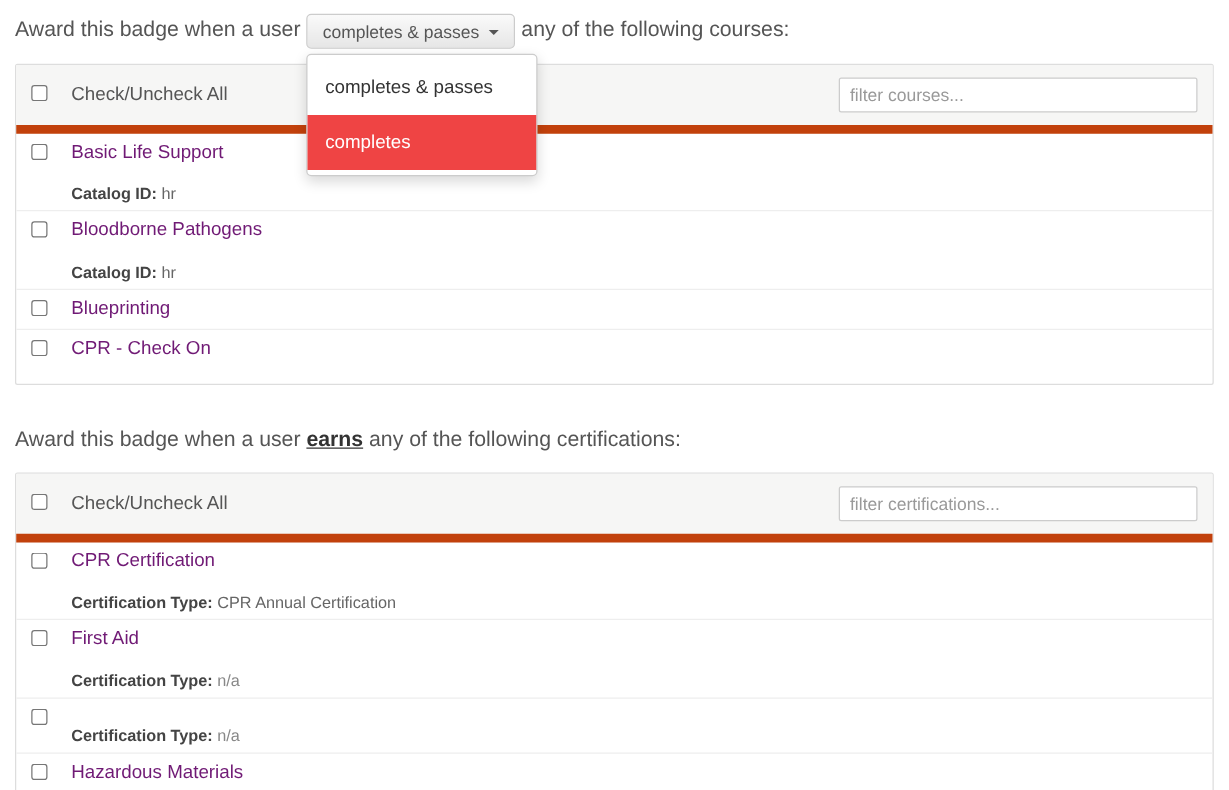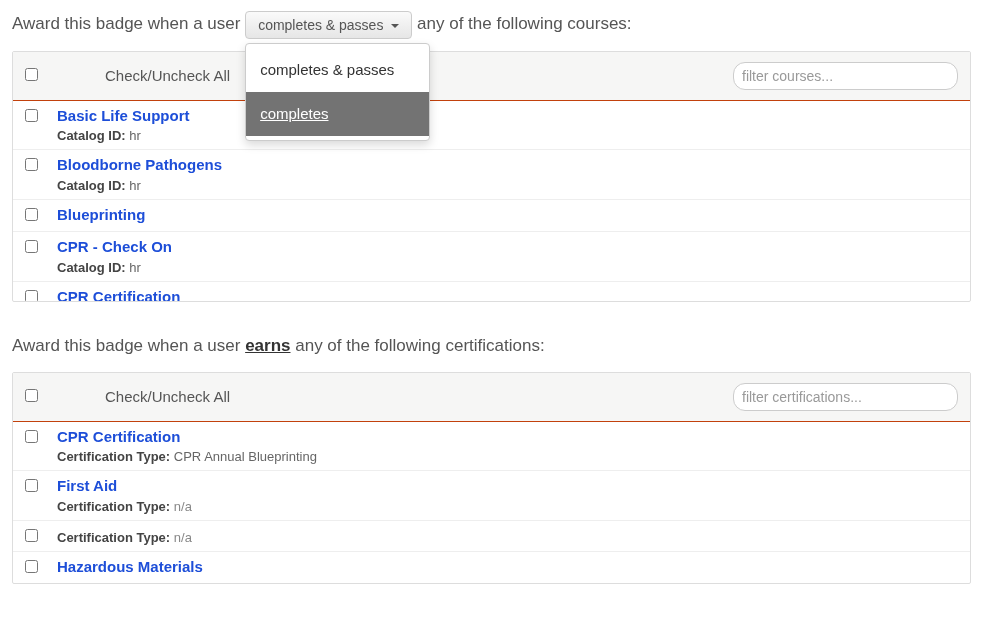--- a/index.html
+++ b/index.html
@@ -57,64 +57,62 @@
     padding: 4px 0;
   }
   .dd-item {
     padding: 6px 14px;
     font-size: 15px;
     color: #333;
     cursor: pointer;
     white-space: nowrap;
   }
   .dd-item.selected {
-    background: #737373;
+    background: #ef4444;
     color: #fff;
-    text-decoration: underline;
   }
   .panel {
     border: 1px solid #ddd;
     border-radius: 2px;
     margin-bottom: 28px;
   }
   .panel-head {
     background: #f6f6f5;
-    border-bottom: 1px solid #c2410c;
+    border-bottom: 7px solid #c2410c;
     padding: 10px 12px;
     display: flex;
     align-items: center;
-    gap: 48px;
   }
   .chk-col { width: 32px; flex: 0 0 32px; }
   .head-label { flex: 1; color: #555; font-size: 15px; }
   .filter-input {
-    width: 225px;
+    width: 287px;
     border: 1px solid #ccc;
     background: #fff;
     padding: 5px 8px;
     font-size: 14px;
     color: #999;
-    border-radius: 12px;
+    border-radius: 2px;
   }
   .filter-input::placeholder { color: #999; }
   .list {
     max-height: 200px;
     overflow: hidden;
   }
   .row {
     display: flex;
     align-items: flex-start;
     padding: 6px 12px;
     border-bottom: 1px solid #eee;
   }
   .row:last-child { border-bottom: none; }
   .row .chk-col { padding-top: 2px; }
   .row-body { flex: 1; }
-  .row-title { font-size: 15px; color: #1d4ed8; line-height: 1.25; font-weight: bold; }
-  .row-sub { font-size: 13px; color: #666; margin-top: 3px; }
+  .row-title { font-size: 15px; color: #701a75; line-height: 1.25; }
+  .row-sub { font-size: 13px; color: #666; margin-top: 16px; }
   .row-sub .lbl { font-weight: bold; color: #444; }
   .row-sub .val { font-style: normal; color: #666; }
   .row-sub .val-it { color: #888; }
   input[type=checkbox] {
     width: 13px; height: 13px;
     cursor: pointer;
   }
   .scroll-overflow .row:last-child { padding-bottom: 2px; }
 </style>
 </head>
@@ -190,21 +188,21 @@
     <div class="chk-col"><input type="checkbox" style=""></div>
     <div class="head-label">Check/Uncheck All</div>
     <input class="filter-input" type="text" placeholder="filter certifications..." style="">
   </div>
   <div class="list">
 
   <div class="row">
         <div class="chk-col"><input type="checkbox" style=""></div>
         <div class="row-body">
           <div class="row-title">CPR Certification</div>
-          <div class="row-sub"><span class="lbl">Certification Type:</span> <span class="val">CPR Annual Blueprinting</span></div>
+          <div class="row-sub"><span class="lbl">Certification Type:</span> <span class="val">CPR Annual Certification</span></div>
         </div>
       </div>
       <div class="row">
         <div class="chk-col"><input type="checkbox" style=""></div>
         <div class="row-body">
           <div class="row-title">First Aid</div>
           <div class="row-sub"><span class="lbl">Certification Type:</span> <span class="val-it">n/a</span></div>
         </div>
       </div>
       <div class="row">

